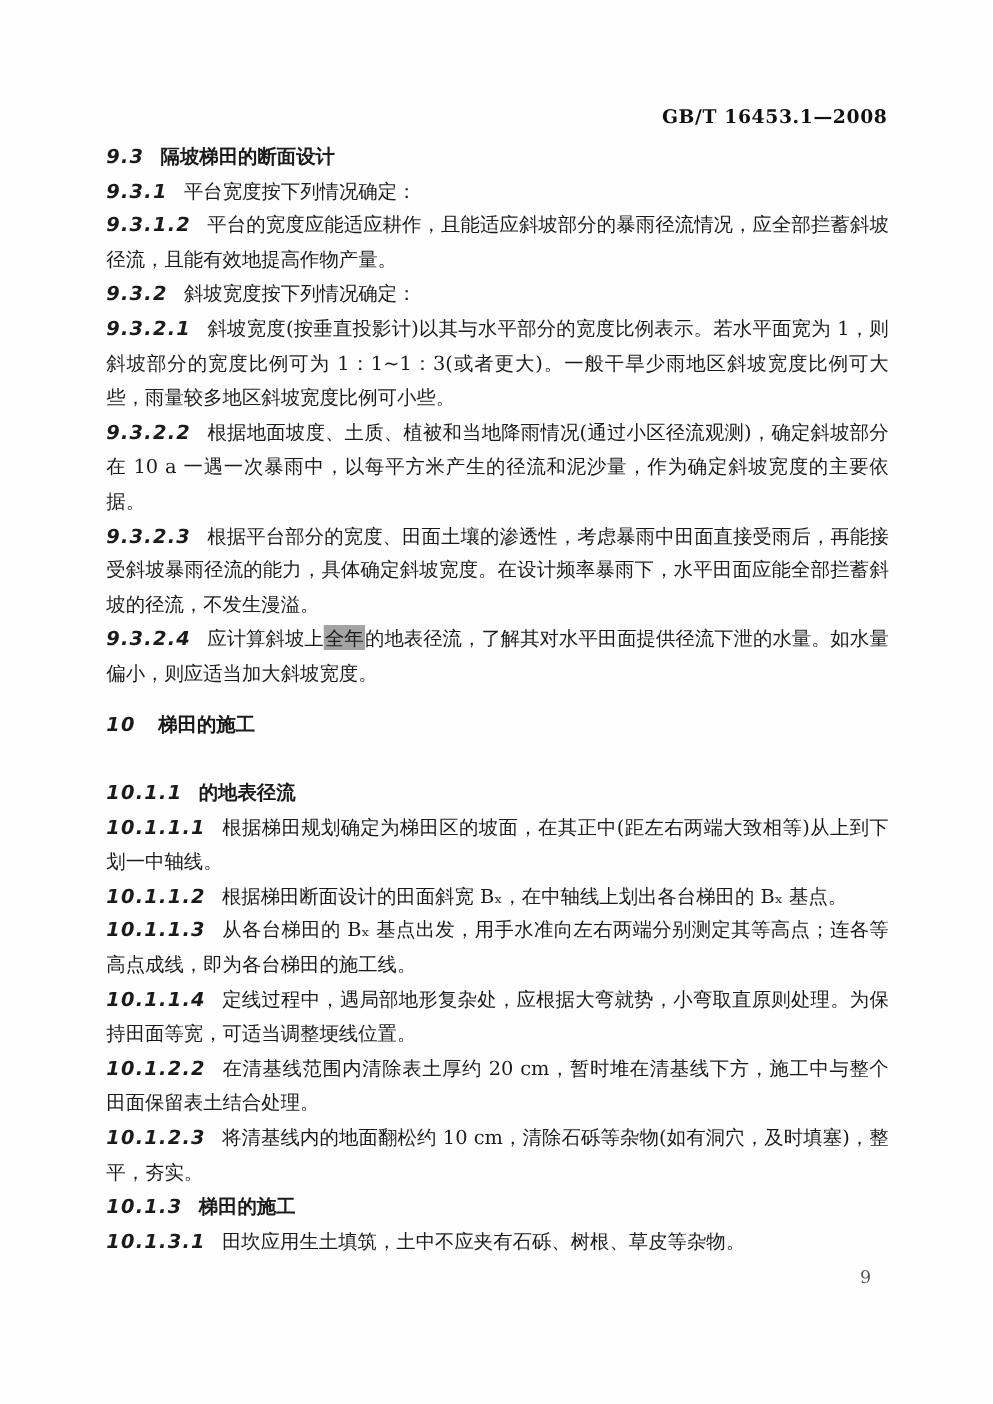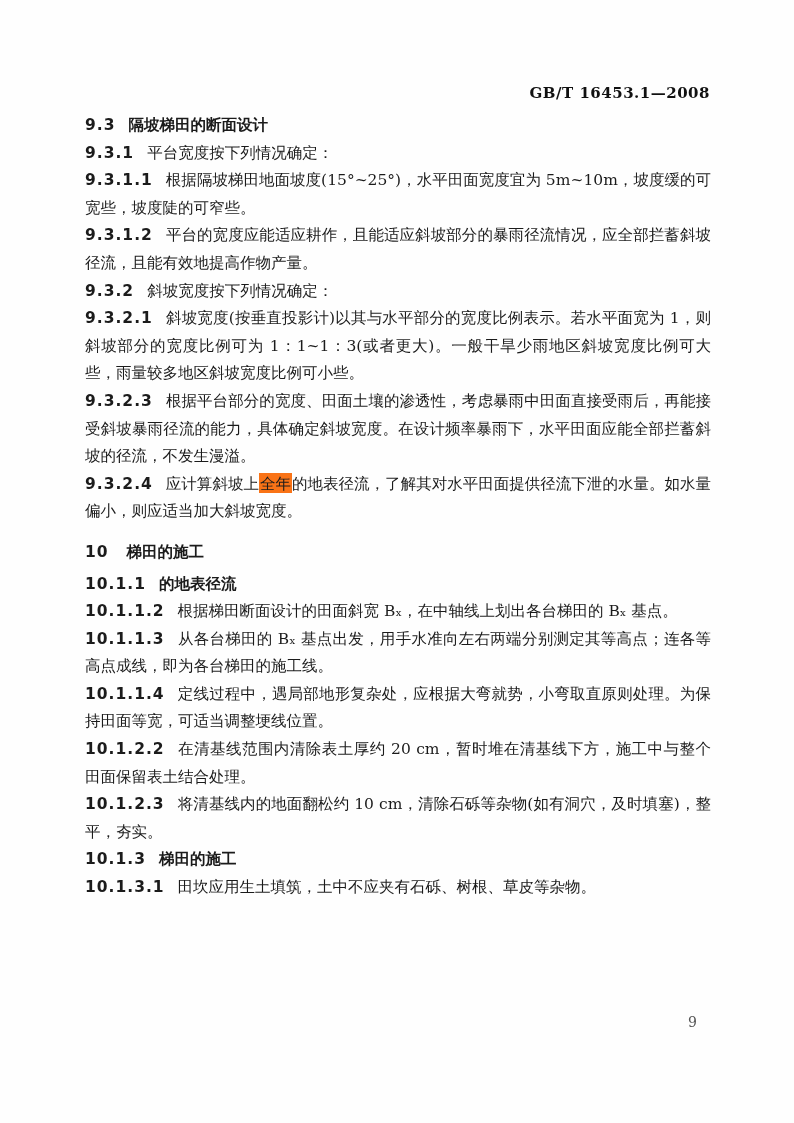--- a/index.html
+++ b/index.html
@@ -38,28 +38,29 @@
   p.clause {
     margin: 0;
     text-align: justify;
   }
   p.clause .num {
     font-family: "DejaVu Sans", sans-serif;
     font-weight: bold;
     margin-right: 13px;
     letter-spacing: 1px;
     white-space: nowrap;
+    font-style: italic;
   }
   p.h1 .txt, p.h2 .txt, p.h3 .txt {
     font-family: "DejaVu Sans", sans-serif;
     font-weight: bold;
   }
   p.h1 {
     margin-top: 13px;
-    margin-bottom: 4px;
+    margin-bottom: 27px;
   }
   p.h1 .num { margin-right: 18px; }
   .hl {
     padding: 2px 1px 0 1px;
   }
   .footer {
     position: absolute;
     top: 1014px;
     right: 97px;
     font-size: 14px;
@@ -72,28 +73,29 @@
 
 <div class="page">
 
   <div class="header">
     <span>GB/T 16453.1—2008</span>
   </div>
 
   <div class="doc-body" id="clauses">
       <p class="clause h2"><span class="num">9.3</span><span class="txt">隔坡梯田的断面设计</span></p>
       <p class="clause body"><span class="num">9.3.1</span><span class="txt">平台宽度按下列情况确定：</span></p>
-      <p class="clause body"><span class="num">9.3.1.1</span><span class="txt">根据隔坡梯田地面坡度(15°~25°)，水平田面宽度宜为 5m~10m，坡度缓的可宽些，坡度陡的可窄些。</span></p>
       <p class="clause body"><span class="num">9.3.1.2</span><span class="txt">平台的宽度应能适应耕作，且能适应斜坡部分的暴雨径流情况，应全部拦蓄斜坡径流，且能有效地提高作物产量。</span></p>
       <p class="clause body"><span class="num">9.3.2</span><span class="txt">斜坡宽度按下列情况确定：</span></p>
       <p class="clause body"><span class="num">9.3.2.1</span><span class="txt">斜坡宽度(按垂直投影计)以其与水平部分的宽度比例表示。若水平面宽为 1，则斜坡部分的宽度比例可为 1：1~1：3(或者更大)。一般干旱少雨地区斜坡宽度比例可大些，雨量较多地区斜坡宽度比例可小些。</span></p>
+      <p class="clause body"><span class="num">9.3.2.2</span><span class="txt">根据地面坡度、土质、植被和当地降雨情况(通过小区径流观测)，确定斜坡部分在 10 a 一遇一次暴雨中，以每平方米产生的径流和泥沙量，作为确定斜坡宽度的主要依据。</span></p>
       <p class="clause body"><span class="num">9.3.2.3</span><span class="txt">根据平台部分的宽度、田面土壤的渗透性，考虑暴雨中田面直接受雨后，再能接受斜坡暴雨径流的能力，具体确定斜坡宽度。在设计频率暴雨下，水平田面应能全部拦蓄斜坡的径流，不发生漫溢。</span></p>
-      <p class="clause body"><span class="num">9.3.2.4</span><span class="txt">应计算斜坡上</span><span class="txt hl" style="background: #f97316;">全年</span><span class="txt">的地表径流，了解其对水平田面提供径流下泄的水量。如水量偏小，则应适当加大斜坡宽度。</span></p>
+      <p class="clause body"><span class="num">9.3.2.4</span><span class="txt">应计算斜坡上</span><span class="txt hl" style="background: #a3a3a3;">全年</span><span class="txt">的地表径流，了解其对水平田面提供径流下泄的水量。如水量偏小，则应适当加大斜坡宽度。</span></p>
       <p class="clause h1"><span class="num">10</span><span class="txt">梯田的施工</span></p>
       <p class="clause h3"><span class="num">10.1.1</span><span class="txt">的地表径流</span></p>
+      <p class="clause body"><span class="num">10.1.1.1</span><span class="txt">根据梯田规划确定为梯田区的坡面，在其正中(距左右两端大致相等)从上到下划一中轴线。</span></p>
       <p class="clause body"><span class="num">10.1.1.2</span><span class="txt">根据梯田断面设计的田面斜宽 Bₓ，在中轴线上划出各台梯田的 Bₓ 基点。</span></p>
       <p class="clause body"><span class="num">10.1.1.3</span><span class="txt">从各台梯田的 Bₓ 基点出发，用手水准向左右两端分别测定其等高点；连各等高点成线，即为各台梯田的施工线。</span></p>
       <p class="clause body"><span class="num">10.1.1.4</span><span class="txt">定线过程中，遇局部地形复杂处，应根据大弯就势，小弯取直原则处理。为保持田面等宽，可适当调整埂线位置。</span></p>
       <p class="clause body"><span class="num">10.1.2.2</span><span class="txt">在清基线范围内清除表土厚约 20 cm，暂时堆在清基线下方，施工中与整个田面保留表土结合处理。</span></p>
       <p class="clause body"><span class="num">10.1.2.3</span><span class="txt">将清基线内的地面翻松约 10 cm，清除石砾等杂物(如有洞穴，及时填塞)，整平，夯实。</span></p>
       <p class="clause h3"><span class="num">10.1.3</span><span class="txt">梯田的施工</span></p>
       <p class="clause body"><span class="num">10.1.3.1</span><span class="txt">田坎应用生土填筑，土中不应夹有石砾、树根、草皮等杂物。</span></p>
     </div>
 
   <div class="footer">

